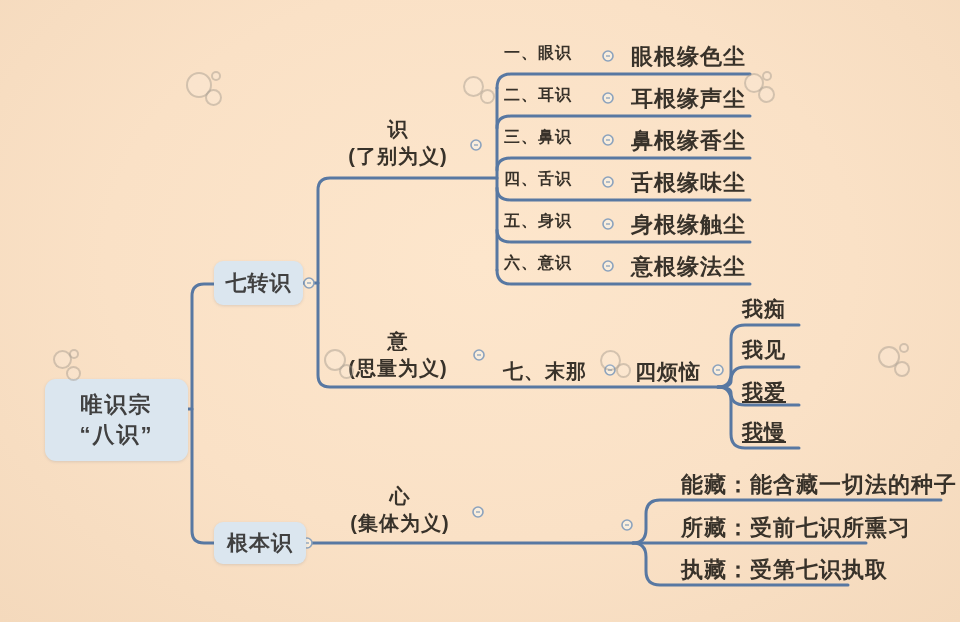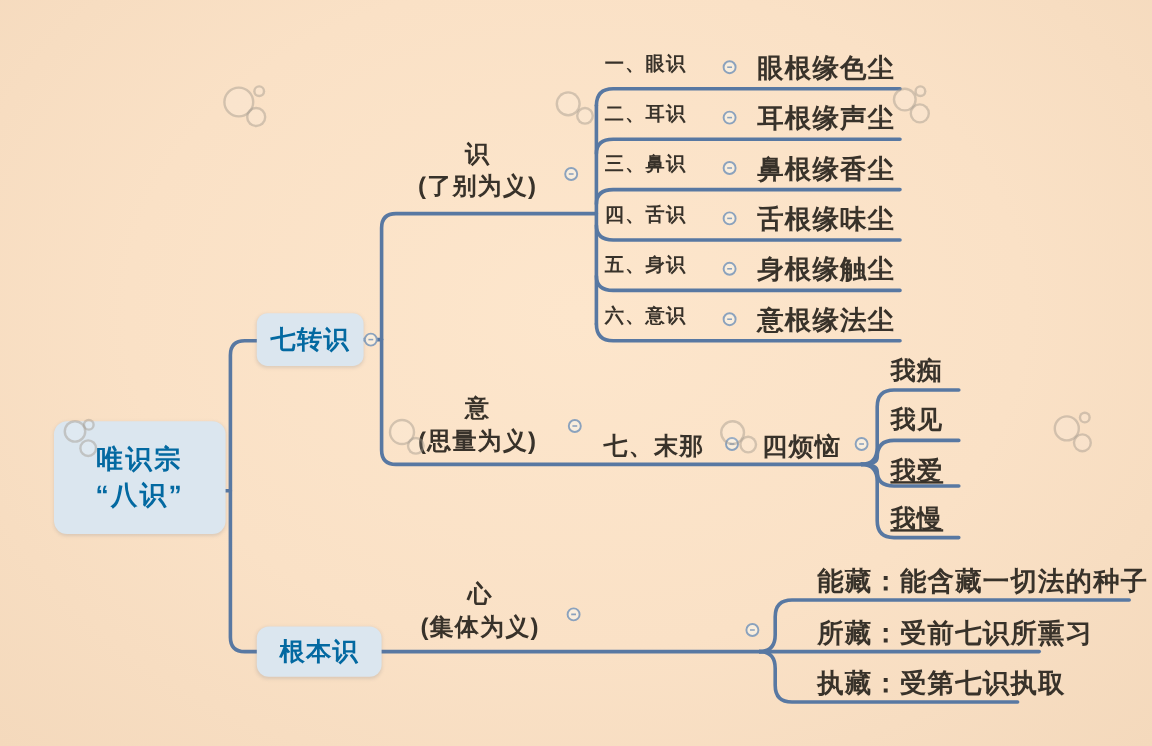--- a/index.html
+++ b/index.html
@@ -4,25 +4,25 @@
 <style>
   html,body{margin:0;padding:0;}
   .stage{
     position:relative;width:960px;height:622px;overflow:hidden;
     background:radial-gradient(ellipse at 50% 42%, #fde6cc 0%, #fae1c6 55%, #f4d9bc 100%);
     font-family:"Liberation Sans", sans-serif;
   }
   .node-box{
     position:absolute;display:flex;flex-direction:column;align-items:center;justify-content:center;
     background:#dbe6ef;border-radius:9px;box-shadow:0 1px 3px rgba(90,100,120,.18);
-    color:#0369a1;font-weight:700;text-align:center;
+    color:#404040;font-weight:700;text-align:center;
   }
-  .root-box{left:45px;top:351px;width:143px;height:94px;font-size:22px;line-height:30px;letter-spacing:2px;border-radius:11px;}
+  .root-box{left:45px;top:379px;width:143px;height:82px;font-size:22px;line-height:30px;letter-spacing:2px;border-radius:11px;}
   .seven-box{left:214px;top:261px;width:89px;height:44px;font-size:21px;letter-spacing:1px;}
-  .base-box{left:214px;top:522px;width:104px;height:42px;font-size:21px;letter-spacing:1px;border-radius:10px;}
+  .base-box{left:214px;top:522px;width:92px;height:42px;font-size:21px;letter-spacing:1px;}
   .label2{
     position:absolute;width:156px;text-align:center;color:#38322a;font-weight:700;
     font-size:20px;line-height:27px;letter-spacing:1px;
   }
   .txt{position:absolute;color:#38322a;font-weight:700;white-space:nowrap;}
   .row-num{font-size:16px;letter-spacing:1px;}
   .row-desc{font-size:22px;letter-spacing:1px;}
   .klesha{font-size:21px;letter-spacing:1px;}
   .aspect{font-size:22px;letter-spacing:1px;margin-left:26px;}
   .mid-node{font-size:20px;letter-spacing:1px;}

